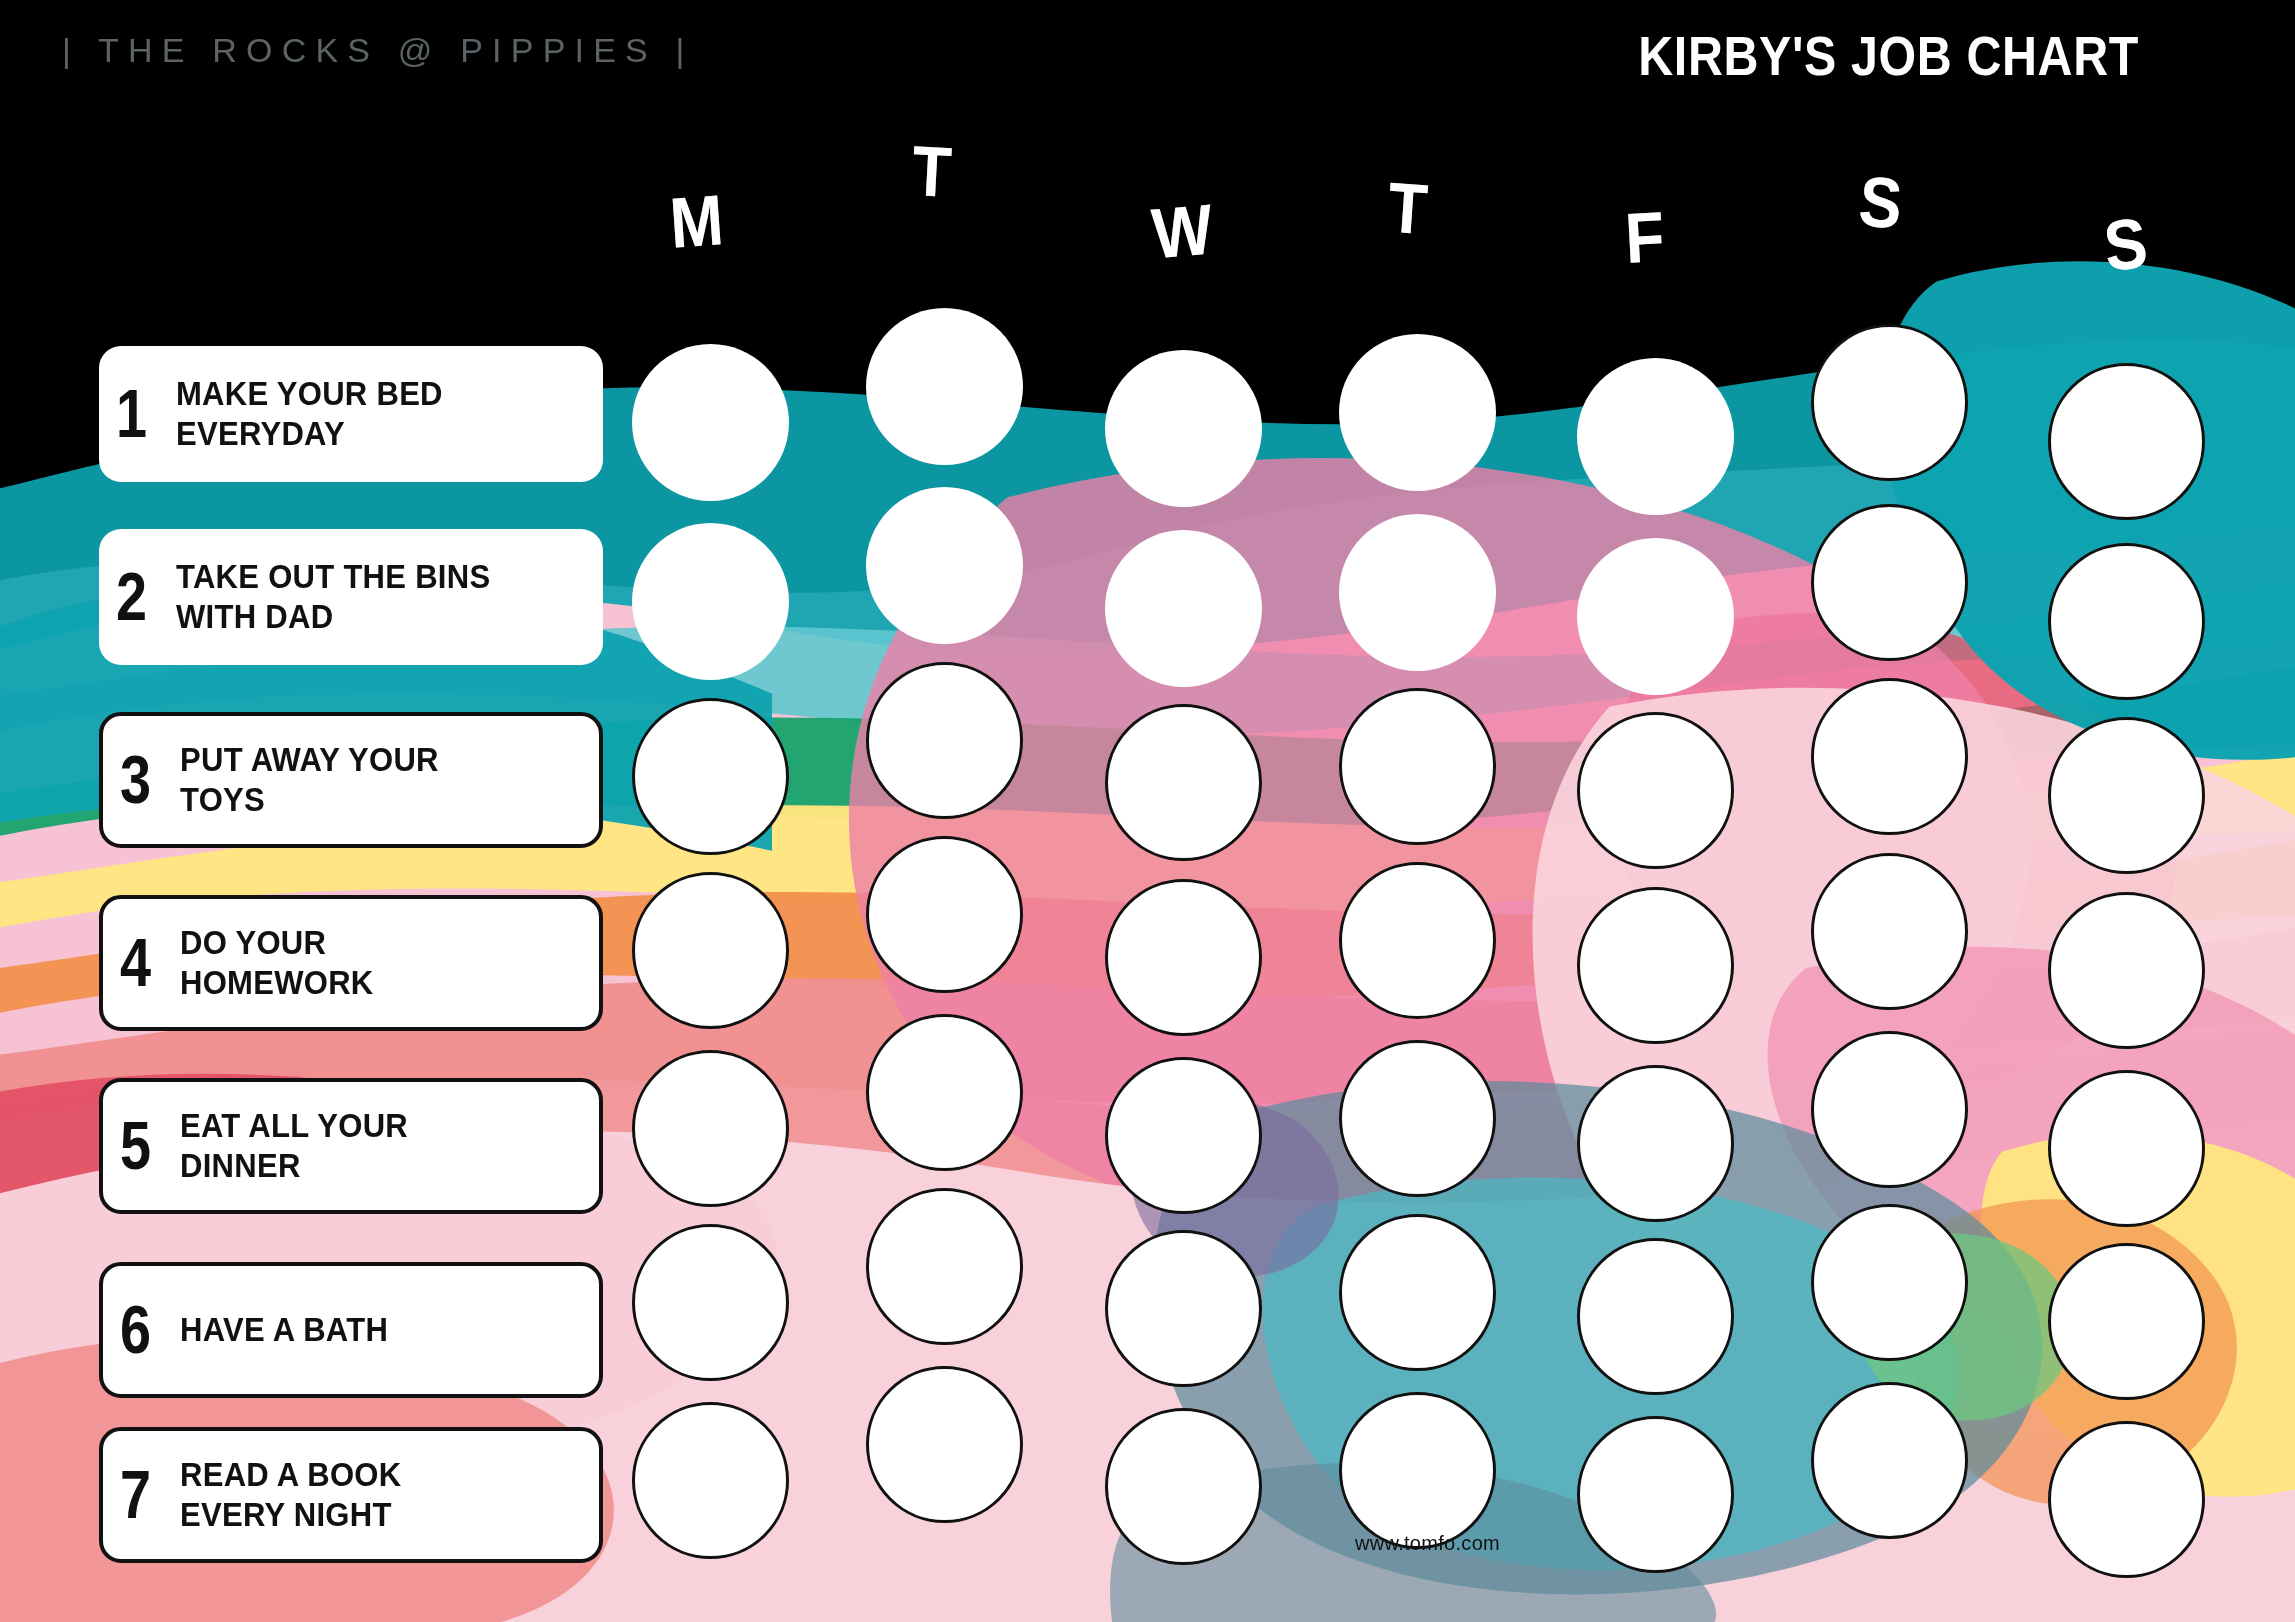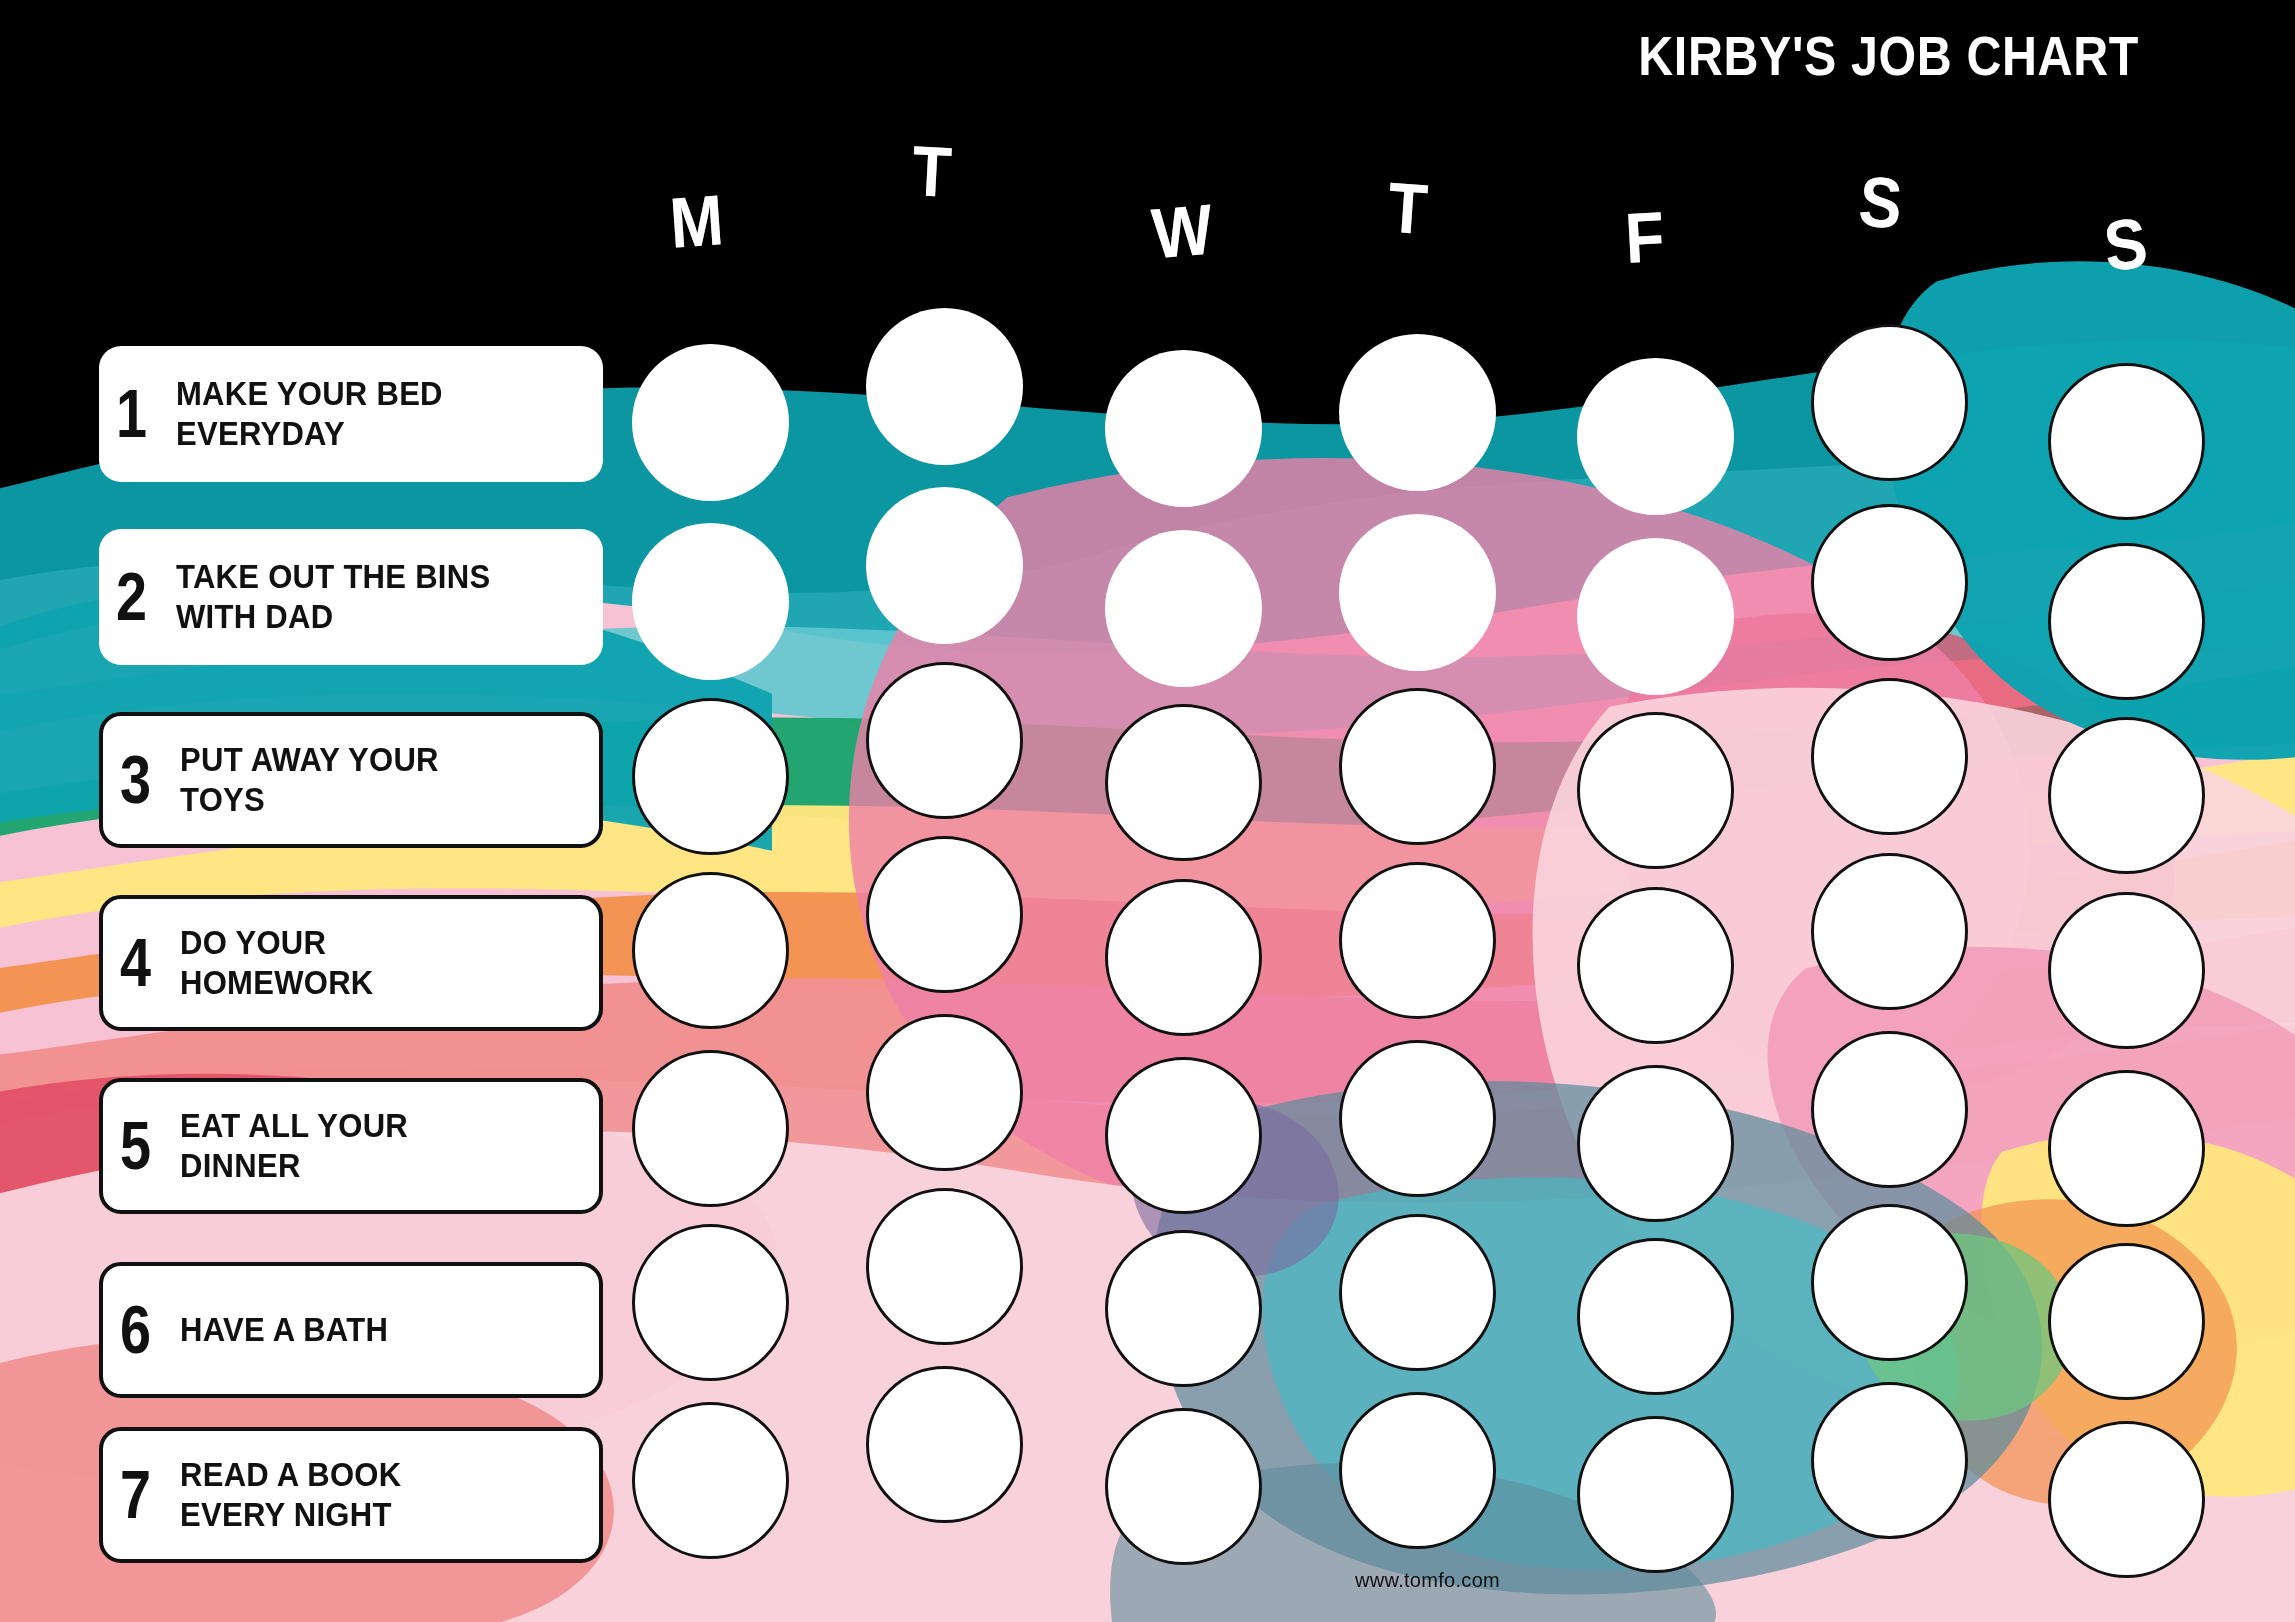--- a/index.html
+++ b/index.html
@@ -75,21 +75,21 @@
     border-radius:50%;
     background:#ffffff;
     border:3.3px solid #111111;
     box-sizing:border-box;
   }
   .cell-circle.plain{border-color:transparent;}
 
   
   .footer-url{
     position:absolute;
-    left:1355px;top:1569px;
+    left:1355px;top:1532px;
     font-size:20px;color:#111111;font-weight:400;
     letter-spacing:0.3px;
     text-align:right;
   }
 </style>
 </head>
 <body>
 
 <div id="poster">
 
@@ -158,20 +158,21 @@
     <path d="M -60 980 C 180 880, 460 870, 700 910 C 920 948, 1060 1010, 1180 1060
              L 1180 1300 C 900 1240, 560 1200, 220 1230 C 60 1244, -20 1260, -60 1268 Z" fill="#0da3af" opacity="0.95"></path>
 
     <path d="M -60 2100 C 220 2010, 560 2030, 800 2140 C 1000 2232, 980 2420, 760 2480
              L -60 2480 Z" fill="#f18f8f" opacity="0.9"></path>
 
     <path d="M 1780 2280 C 2020 2200, 2340 2230, 2520 2350 C 2620 2416, 2630 2460, 2620 2480
              L 1700 2480 C 1690 2400, 1700 2310, 1780 2280 Z" fill="#5d8c9b" opacity="0.6"></path>
   </svg>
 
+  <div class="brand-line">| THE ROCKS @ PIPPIES |</div>
 
   <div class="poster-title">KIRBY'S JOB CHART</div>
 
   <div id="day-letters">
       <div class="day" style="left: 667px; top: 186px; transform: rotate(-4deg) scaleX(0.9);">M</div>
       <div class="day" style="left: 910px; top: 136px; transform: rotate(3deg) scaleX(0.9);">T</div>
       <div class="day" style="left: 1149px; top: 196px; transform: rotate(-5deg) scaleX(0.9);">W</div>
       <div class="day" style="left: 1386px; top: 173px; transform: rotate(4deg) scaleX(0.9);">T</div>
       <div class="day" style="left: 1623px; top: 202px; transform: rotate(-3deg) scaleX(0.9);">F</div>
       <div class="day" style="left: 1857px; top: 167px; transform: rotate(5deg) scaleX(0.9);">S</div>

